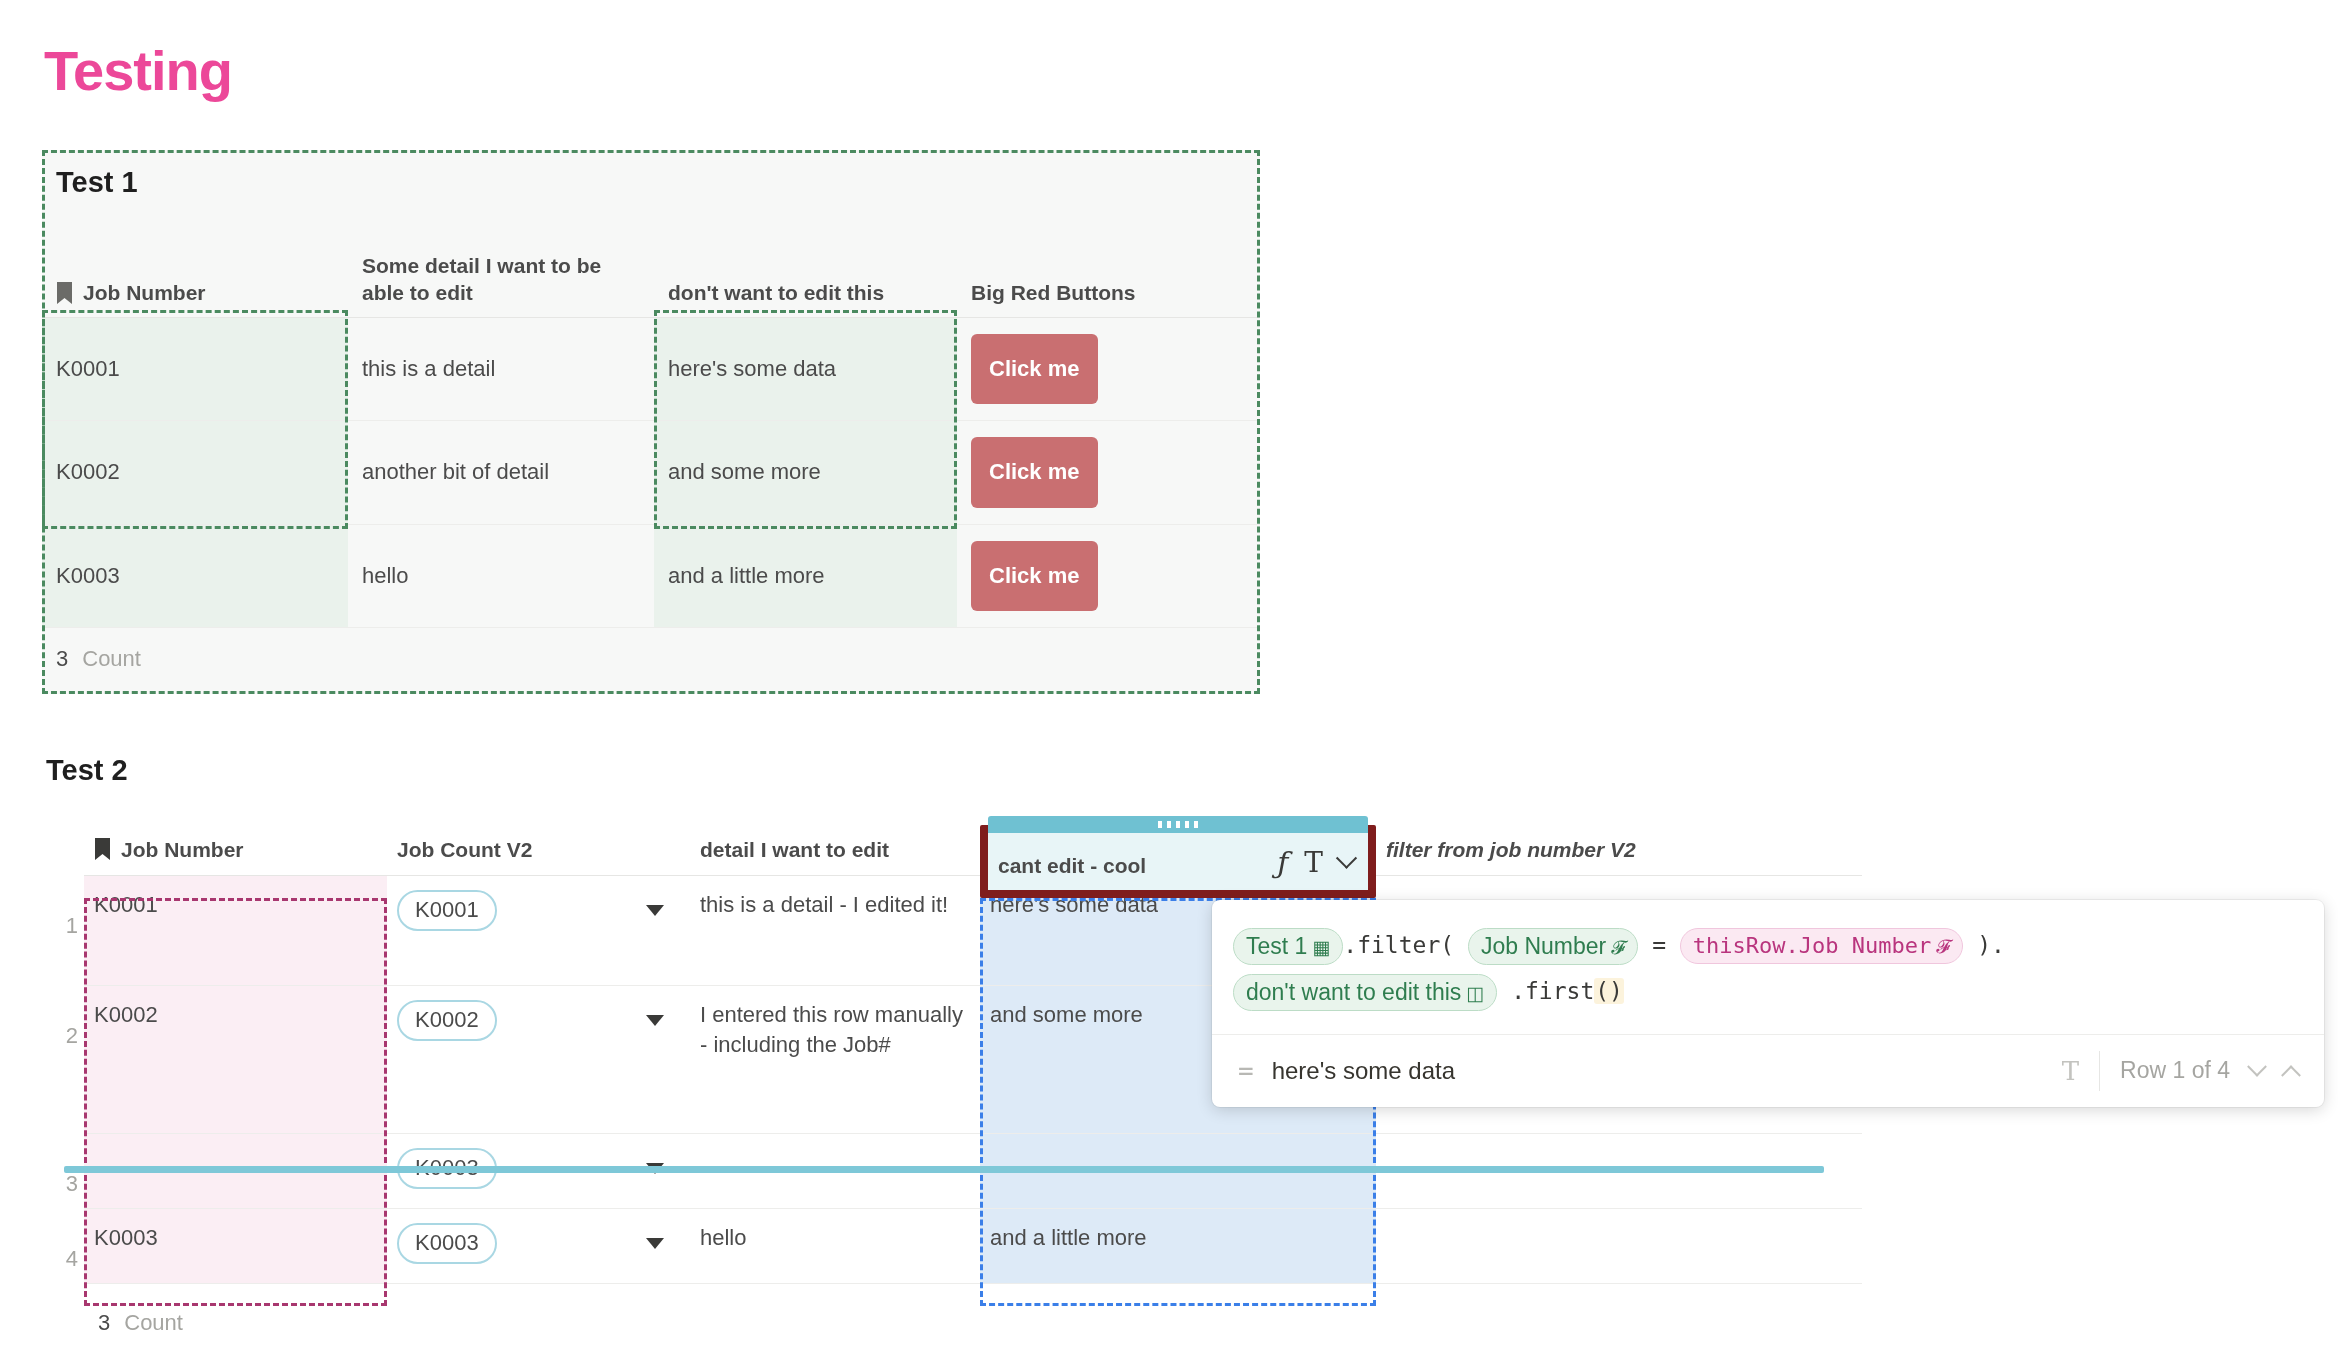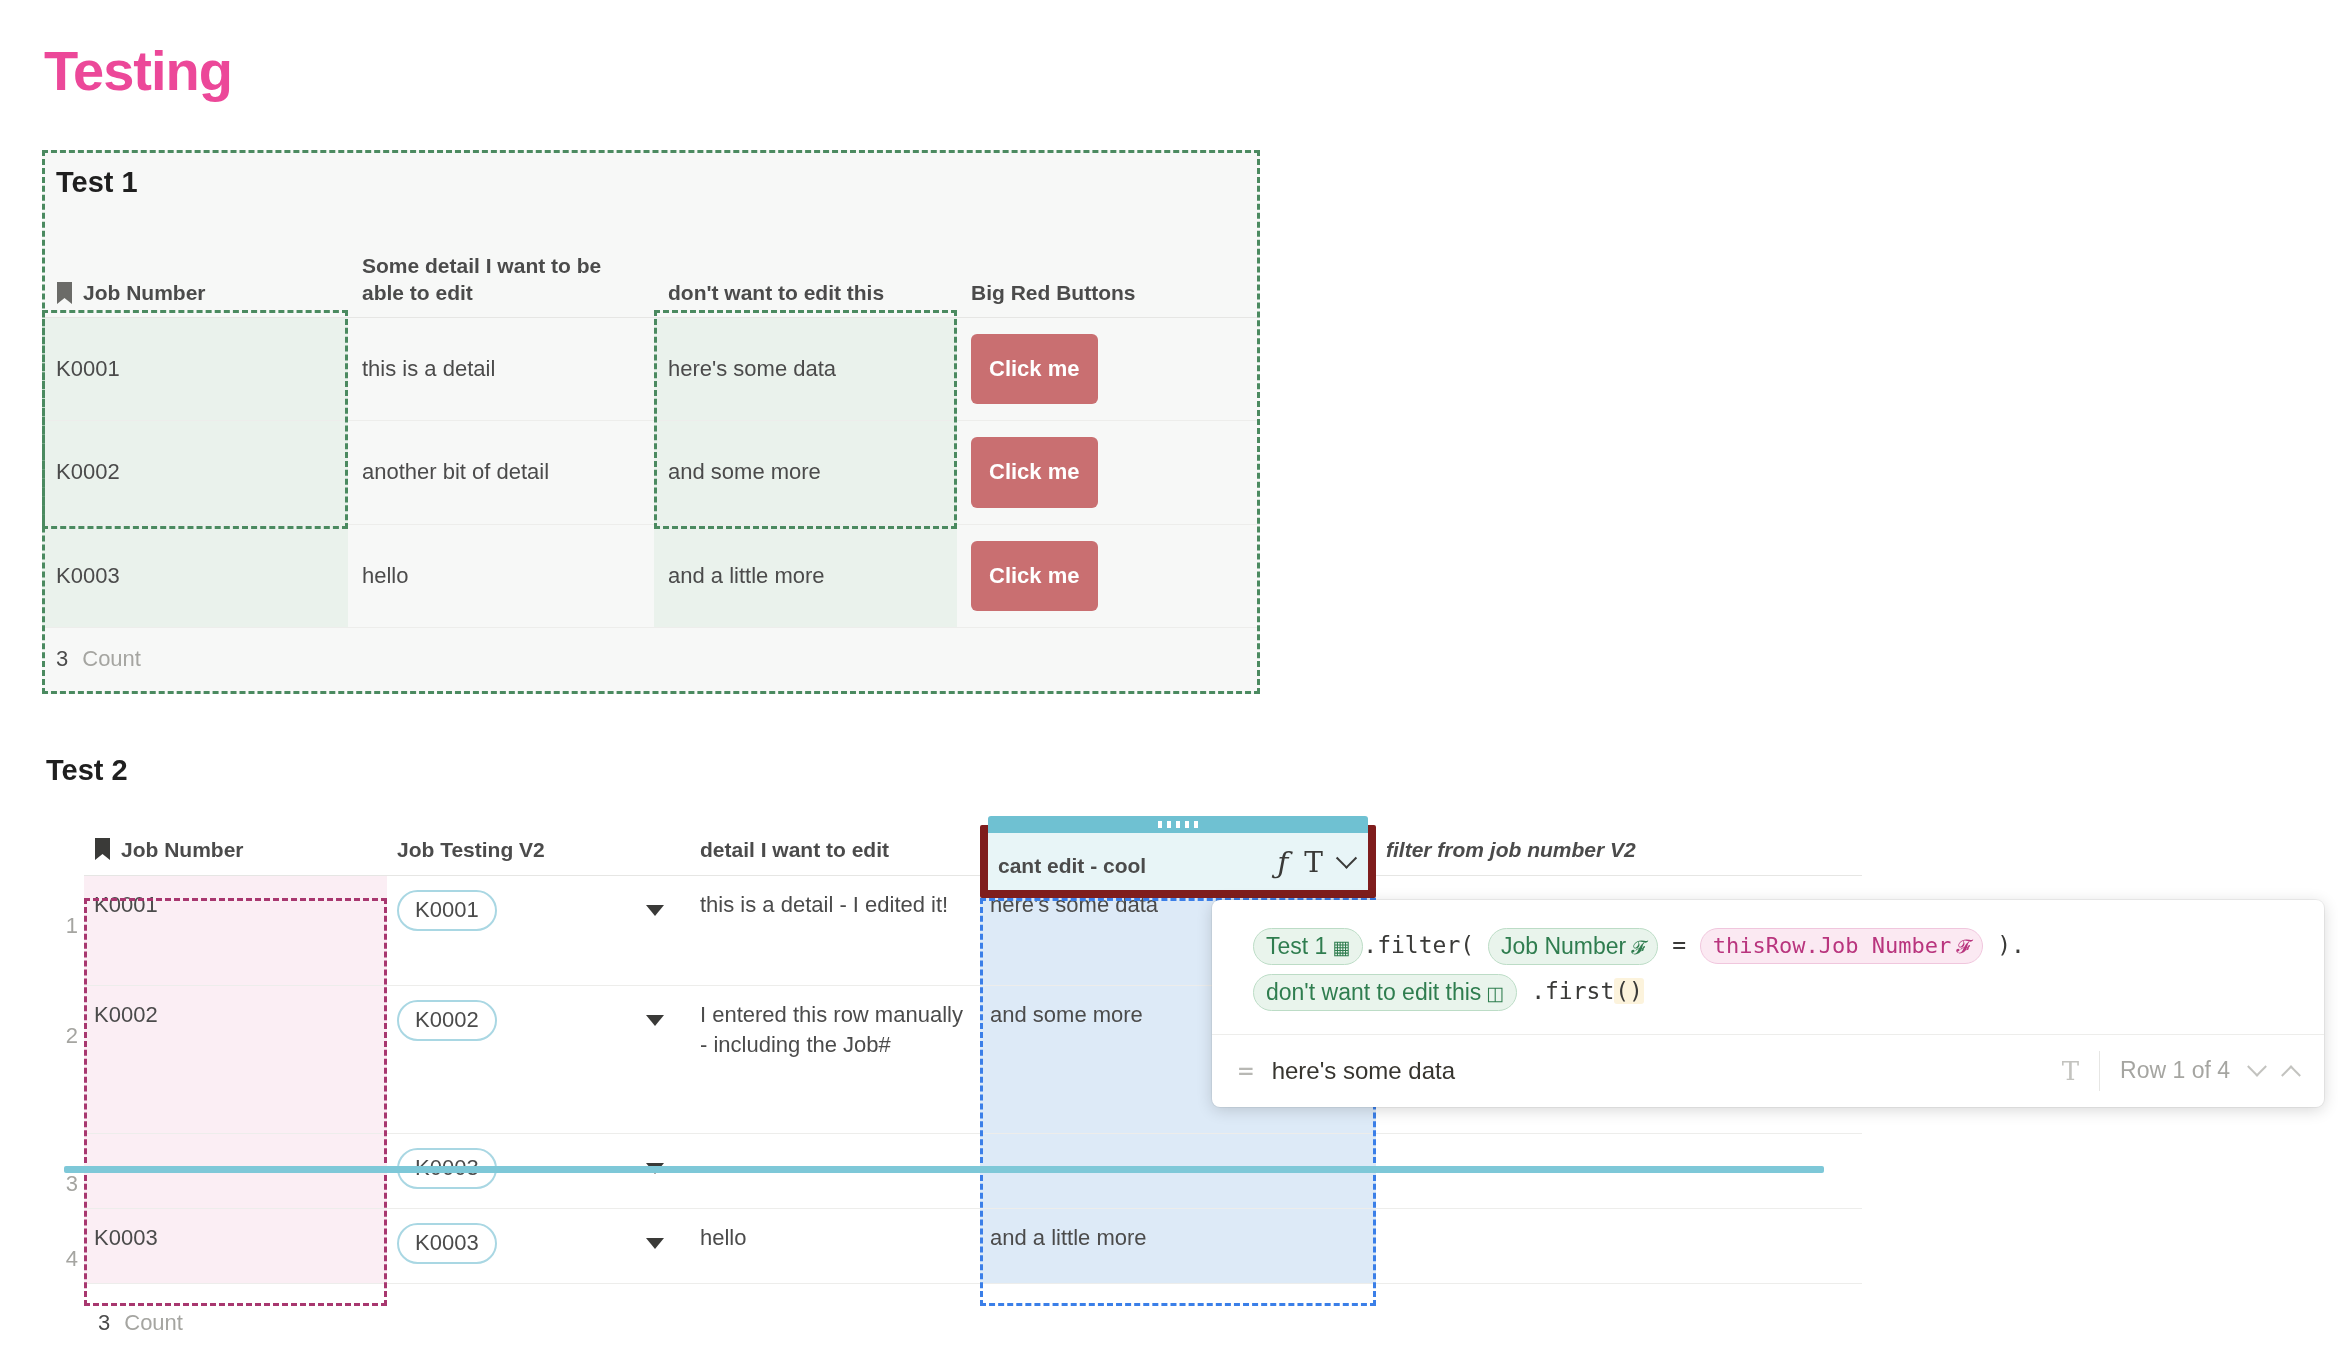--- a/index.html
+++ b/index.html
@@ -235,21 +235,21 @@
   
   .formula-popup {
     position: absolute;
     background: #ffffff;
     border-radius: 8px;
     box-shadow: 0 3px 16px rgba(0,0,0,0.16), 0 0 0 1px rgba(0,0,0,0.05);
     z-index: 20;
     overflow: hidden;
   }
   .formula-body {
-    padding: 22px 26px 20px 41px;
+    padding: 22px 26px 20px 21px;
     font-family: "DejaVu Sans Mono", monospace;
     font-size: 23px;
     line-height: 2.0;
     color: #3a3a38;
   }
   .tok {
     display: inline-block;
     border-radius: 999px;
     padding: 3px 12px;
     font-family: "Liberation Sans", sans-serif;
@@ -364,21 +364,21 @@
           <th class="k1">
             <div class="hcell">
               <span class="bookmark-icon">
                 <svg width="17" height="24" viewBox="0 0 17 24">
                     <path d="M1 1h15v22l-7.5-6L1 23z" fill="#3a3a38"></path>
                   </svg>
               </span>
               <span>Job Number</span>
             </div>
           </th>
-          <th class="k2">Job Testing V2</th>
+          <th class="k2">Job Count V2</th>
           <th class="k3">detail I want to edit</th>
           <th class="k4"></th>
           <th class="k5">filter from job number V2</th>
         </tr>
       </thead>
       <tbody class="t2-body">
         <tr style="height:110px;">
           <td class="pink-col">K0001</td>
           <td>
             <div class="chip-cell">

